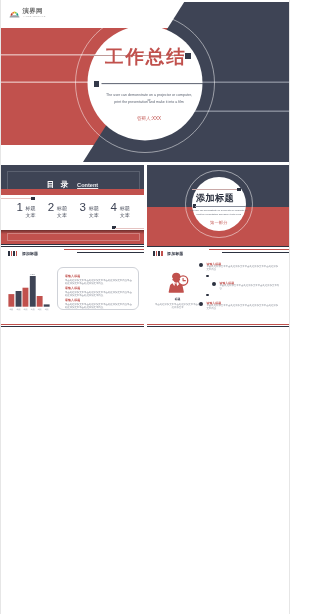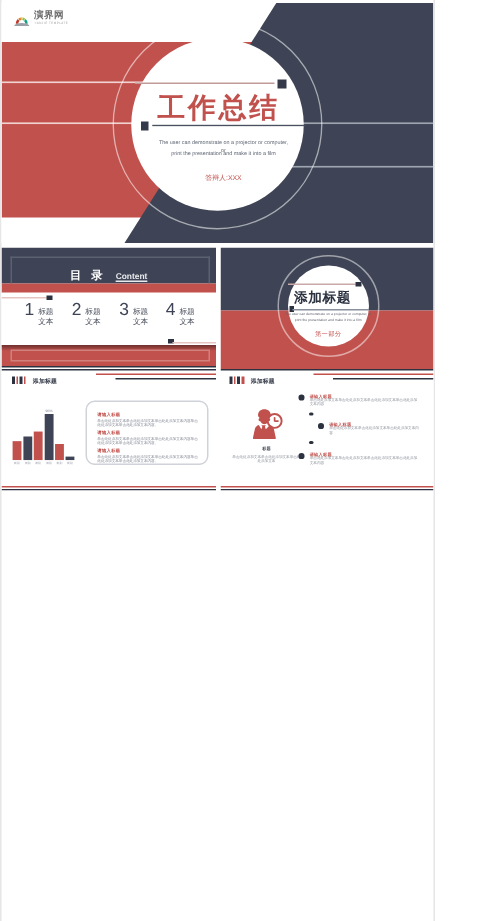--- a/index.html
+++ b/index.html
@@ -6,21 +6,21 @@
 html,body{margin:0;padding:0;}
 body{width:290px;height:614px;background:#ffffff;font-family:"Liberation Sans","DejaVu Sans",sans-serif;overflow:hidden;}
 .page{position:relative;width:290px;height:614px;background:#fff;}
 .edge{position:absolute;top:0;width:1px;height:614px;background:#e6e6e6;}
 .edge.l{left:0}.edge.r{right:0}
 .slide{position:absolute;overflow:hidden;background:#fff;}
 .art{position:absolute;left:0;top:0;}
 
 #s1 .t1-rule{position:absolute;left:89px;top:53.4px;width:93px;height:1px;background:#c09b99;}
 #s1 .t1-sq1{position:absolute;left:183.5px;top:51.2px;width:6.3px;height:6.2px;background:#343a4a;}
-#s1 .t1-title{position:absolute;left:104px;top:61px;font-size:18.5px;line-height:18.5px;font-weight:bold;color:#c1514d;letter-spacing:1.9px;}
+#s1 .t1-title{position:absolute;left:104px;top:46px;font-size:18.5px;line-height:18.5px;font-weight:bold;color:#c1514d;letter-spacing:1.9px;}
 #s1 .t1-sq2{position:absolute;left:92.5px;top:79px;width:5.6px;height:5.6px;background:#343a4a;}
 #s1 .t1-sub1{position:absolute;left:104px;top:90.8px;width:88px;text-align:center;font-size:3.6px;line-height:5px;color:#5d6472;}
 #s1 .t1-sub2{position:absolute;left:104px;top:98px;width:88px;text-align:center;font-size:3.6px;line-height:5px;color:#5d6472;}
 #s1 .t1-pres{position:absolute;left:104px;top:113.5px;width:88px;text-align:center;font-size:4.6px;line-height:6px;color:#c1514d;}
 #s1 .logo{position:absolute;left:7.8px;top:6.4px;display:flex;align-items:flex-end;gap:2.8px;}
 #s1 .logo-tx{display:flex;flex-direction:column;line-height:1;}
 #s1 .logo-cn{font-size:6.4px;line-height:6.4px;color:#6a6a6a;letter-spacing:0.3px;font-weight:bold;}
 #s1 .logo-en{font-size:2.1px;line-height:3px;color:#a5a5a5;letter-spacing:0.35px;transform:scaleX(0.95);transform-origin:left;}
 
 #s2 .toc-band{position:absolute;left:0;top:0;width:142.2px;height:24.5px;background:#3e4455;}

